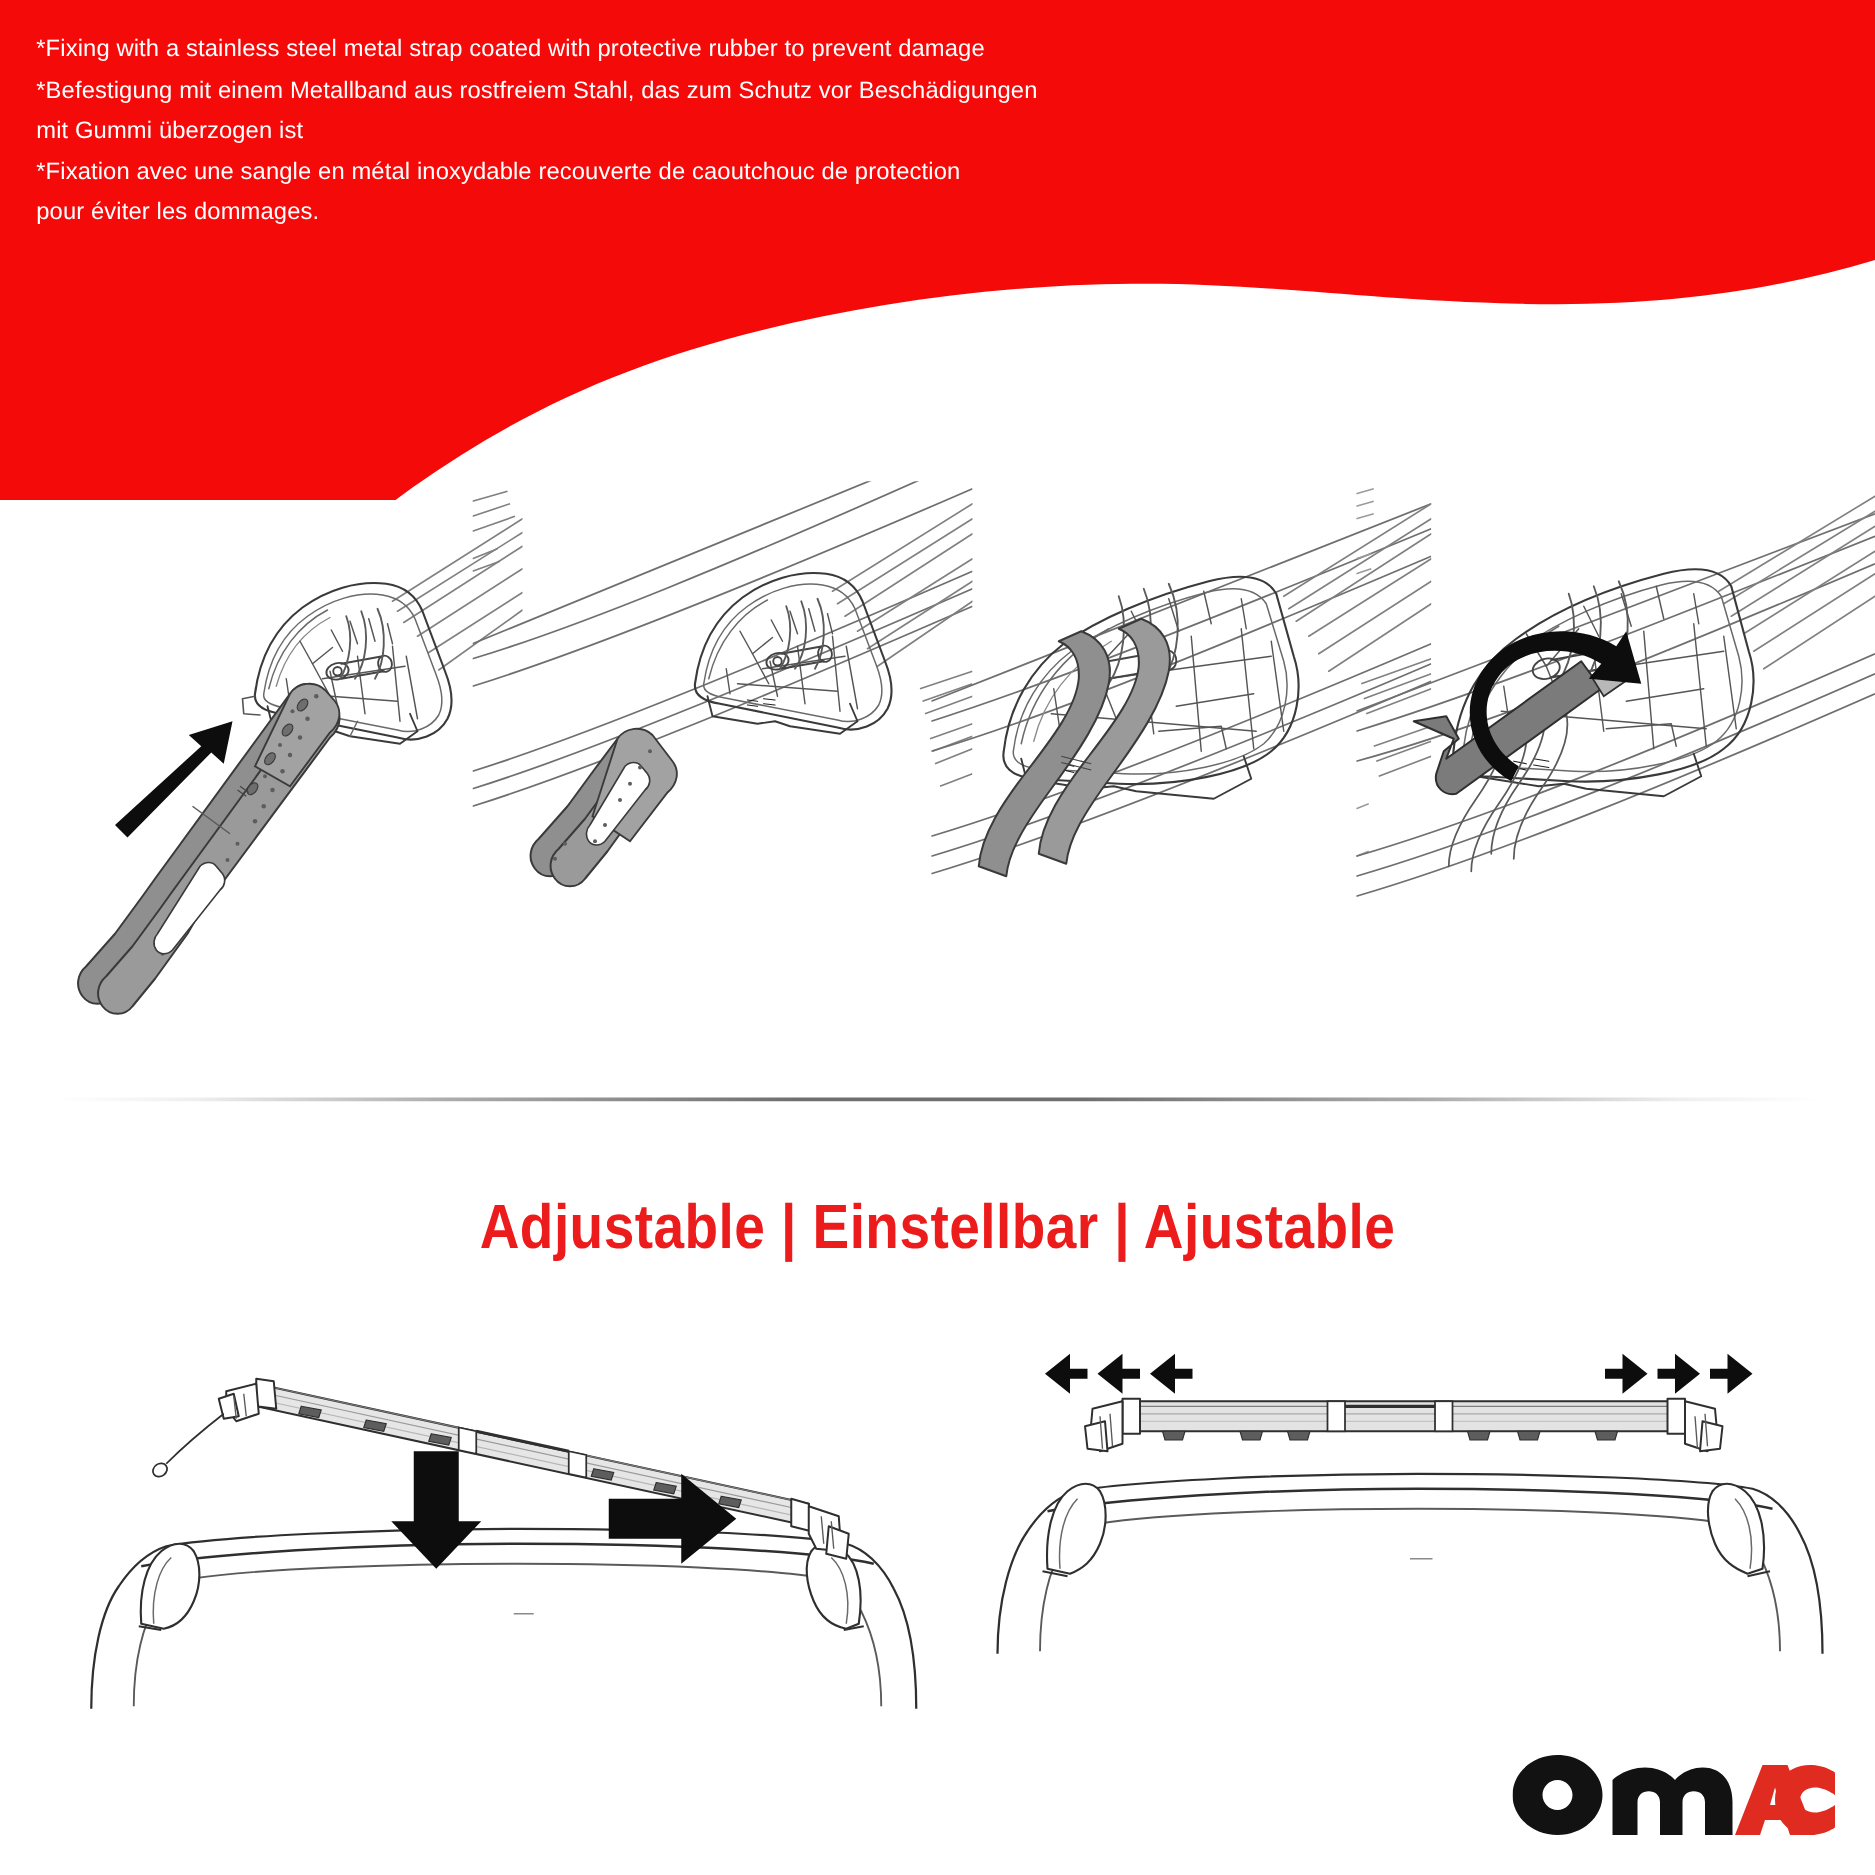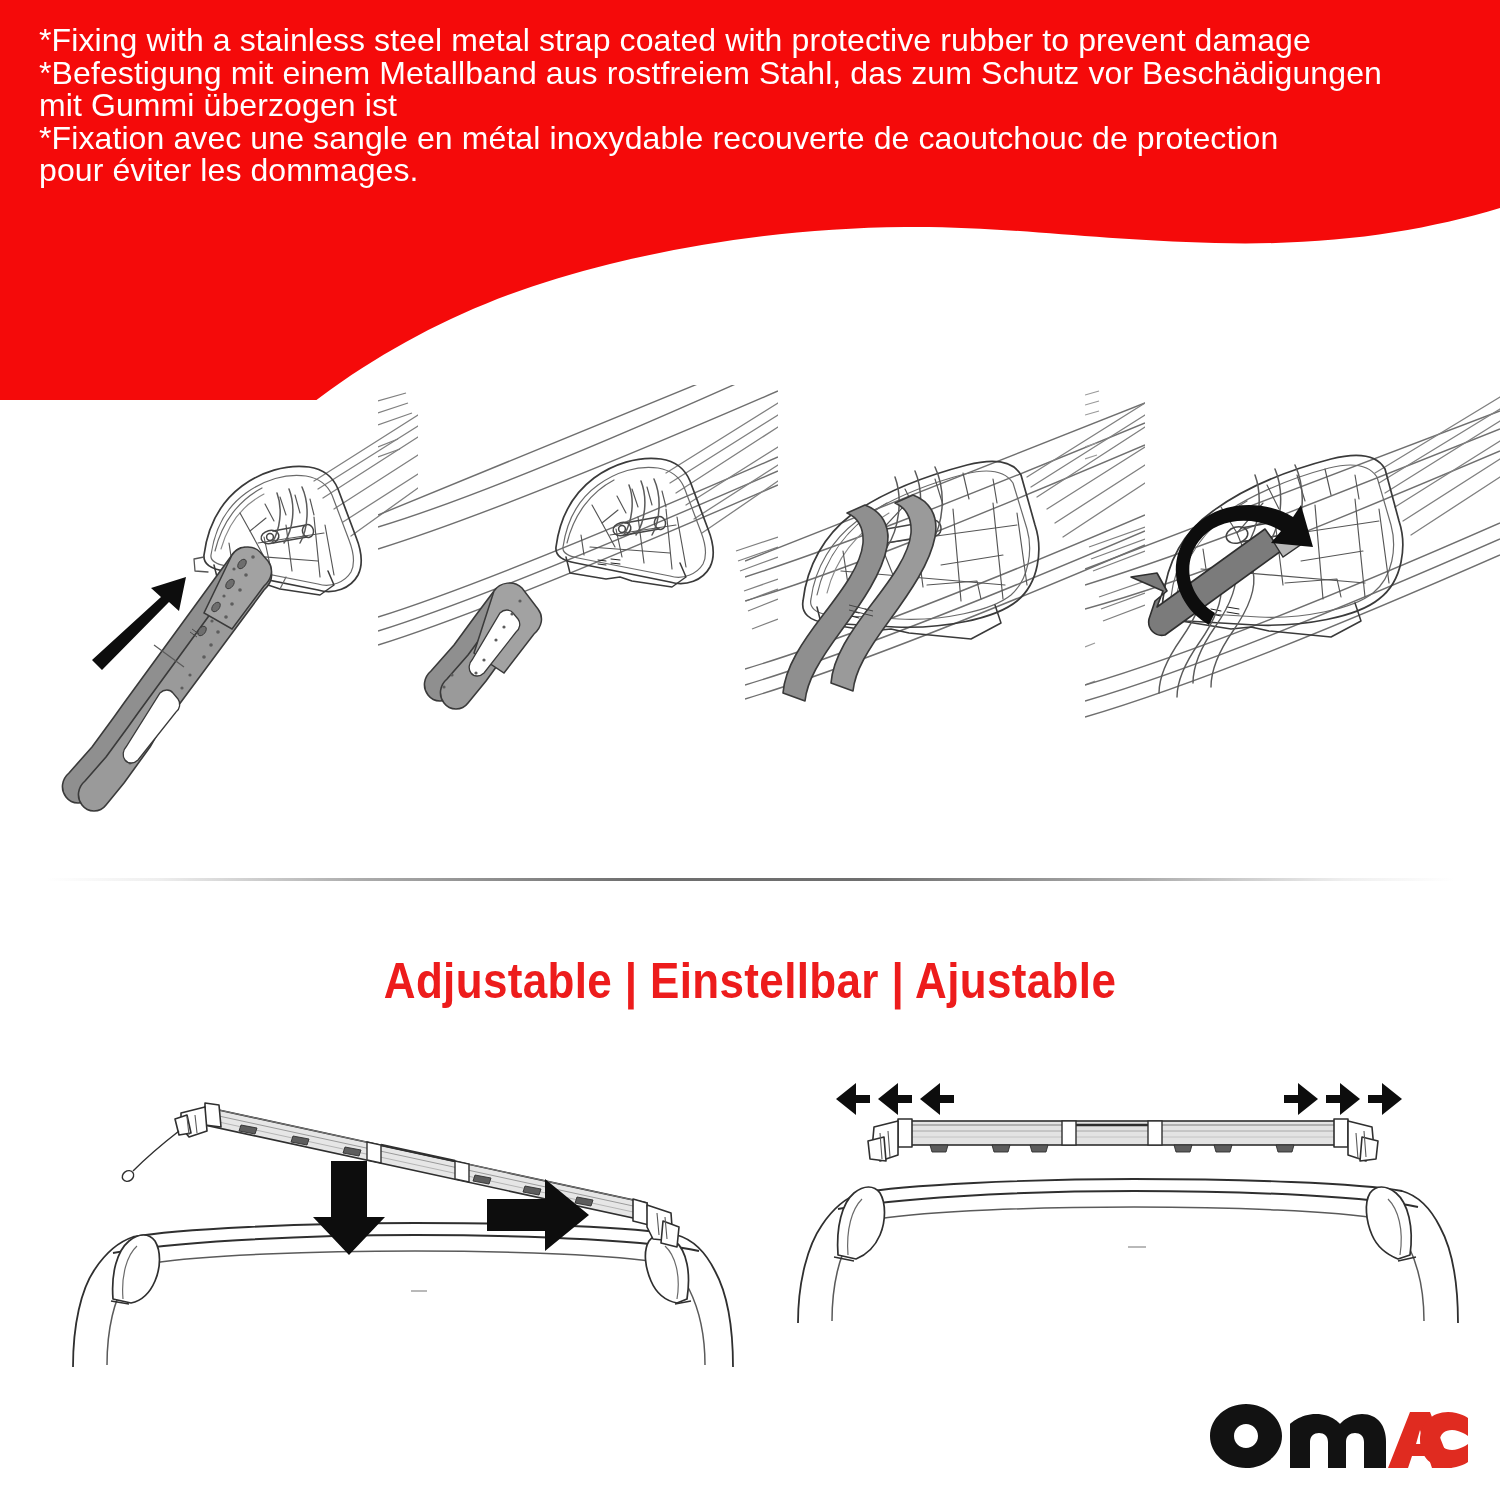--- a/index.html
+++ b/index.html
@@ -3,22 +3,22 @@
 <meta charset="utf-8">
 <style>
   html,body{margin:0;padding:0;background:#fff;}
   body{width:1500px;height:1500px;font-family:"Liberation Sans",sans-serif;overflow:hidden;}
   #page{position:relative;width:1500px;height:1500px;background:#ffffff;overflow:hidden;}
 
   
   #banner{position:absolute;left:0;top:0;width:1500px;height:400px;}
   #banner svg{position:absolute;left:0;top:0;}
   #banner-text{
-    position:absolute;left:39px;top:24px;width:1420px;
-    color:#ffffff;font-size:32px;line-height:32.5px;
+    position:absolute;left:29px;top:24px;width:1420px;
+    color:#ffffff;font-size:19px;line-height:32.5px;
     font-family:"Liberation Sans",sans-serif;font-weight:400;
     letter-spacing:.1px;white-space:pre-wrap;
   }
 
   
   #steps{position:absolute;left:0;top:385px;width:1500px;height:480px;}
   .step{position:absolute;top:0;height:480px;}
   .step svg{display:block;}
   #step1{left:18px;width:400px;}
   #step2{left:378px;width:400px;}

